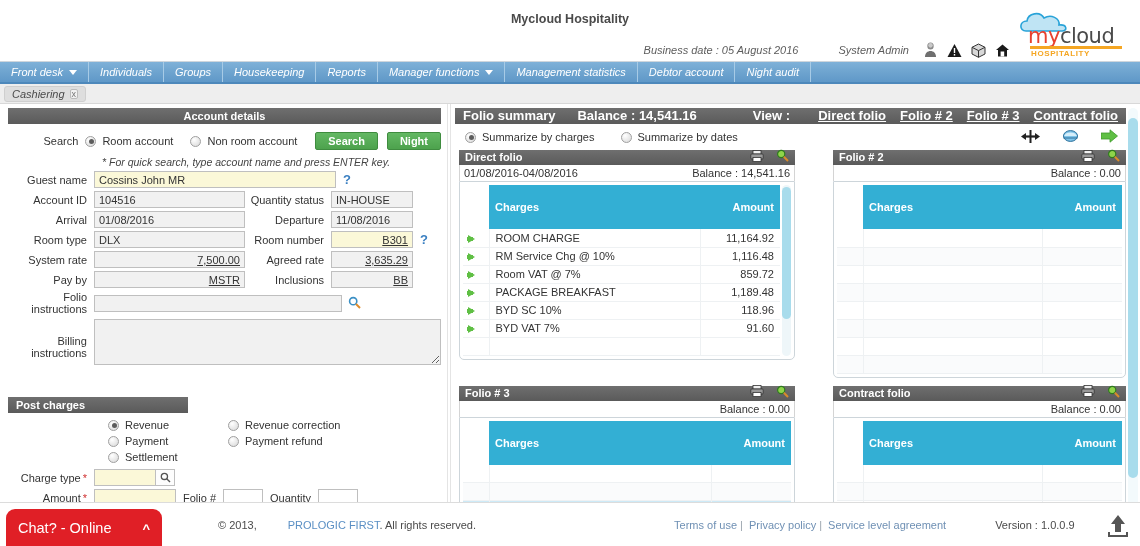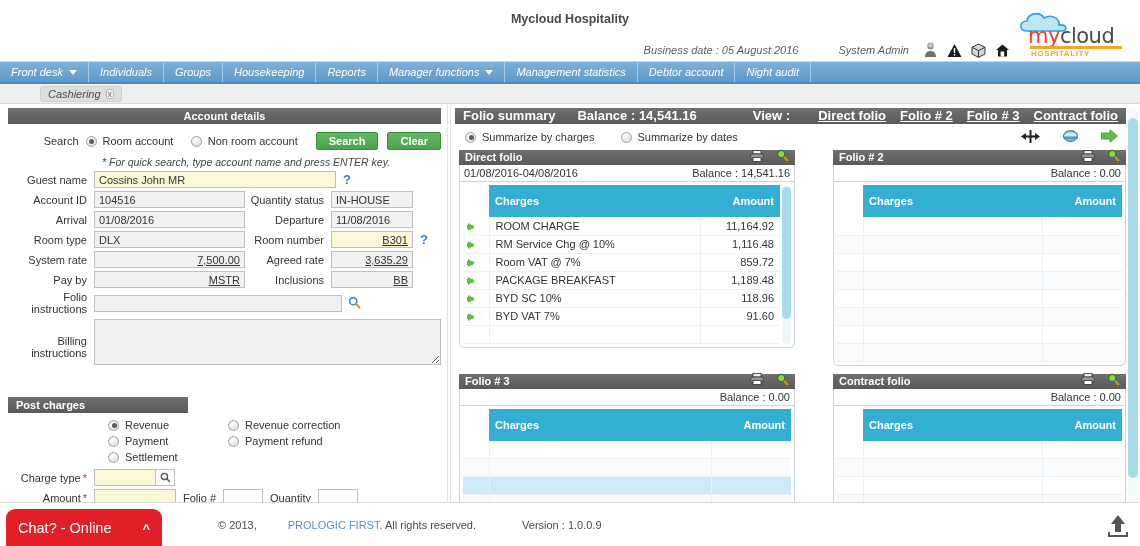--- a/index.html
+++ b/index.html
@@ -96,21 +96,20 @@
   .tabchip {
     display: inline-flex; align-items: center; gap: 5px;
     background: #dedede;
     border: 1px solid #cfcfcf;
     border-radius: 3px;
     padding: 1px 7px;
     font-style: italic;
     font-size: 11px;
     color: #4a4a4a;
     cursor: pointer;
-    margin-left: 36px;
   }
   .tabchip .x {
     font-size: 9px; color: #777; font-style: normal;
     border: 1px solid #bbb; border-radius: 2px;
     line-height: 8px; padding: 0 1px; background: #f2f2f2;
   }
 
   
   .workspace {
     position: relative;
@@ -291,21 +290,21 @@
     display: flex;
   }
   .fc-table { flex: 1; border-collapse: collapse; table-layout: fixed; }
   .fc-table th {
     background: #33afd4;
     color: #ffffff;
     font-size: 11px;
     font-weight: bold;
     height: 15px;
     text-align: left;
-    padding: 10px 6px;
+    padding: 16px 6px;
   }
   .fc-table th.amt { text-align: right; }
   .fc-table td {
     height: 18px;
     font-size: 11px;
     color: #333;
     padding: 0 6px;
     border-bottom: 1px solid #eef1f3;
     background: #ffffff;
   }
@@ -487,21 +486,21 @@
           <span class="lbl">Search</span>
           <span class="radio" style="width:118px">
             <span class="rb on"></span>
             <span>Room account</span>
           </span>
           <span class="radio" style="width:140px">
             <span class="rb"></span>
             <span>Non room account</span>
           </span>
           <button class="btn">Search</button>
-          <button class="btn" style="margin-left:9px">Clear</button>
+          <button class="btn" style="margin-left:9px">Night</button>
         </div>
 
         <div class="hint">* For quick search, type account name and press ENTER key.</div>
 
         <div class="row">
           <span class="lbl">Guest name</span>
           <input class="fld yellow w150" style="width: 242px;" value="Cossins John MR">
           <span class="qmark">?</span>
         </div>
 
@@ -970,20 +969,25 @@
 
   <div class="footer">
     <div class="chat-btn">
       <span class="lab">Chat? - Online</span>
       <span class="up">^</span>
     </div>
     <span class="copy">
       <span>© 2013,</span>
       <a href="#">PROLOGIC FIRST</a><span>. All rights reserved.</span>
     </span>
+    <span class="foot-links">
+      <a href="#">Terms of use</a><span>|</span>
+      <a href="#">Privacy policy</a><span>|</span>
+      <a href="#">Service level agreement</a>
+    </span>
     <span class="ver">Version : 1.0.0.9</span>
     <span class="top-btn">
       <svg width="28" height="28" viewBox="0 0 28 28">
           <polygon points="14,4 21,13 17,13 17,21 11,21 11,13 7,13" fill="#555"></polygon>
           <path d="M5 21 v4 h18 v-4" fill="none" stroke="#555" stroke-width="2"></path>
         </svg>
     </span>
   </div>
 
 </div>

